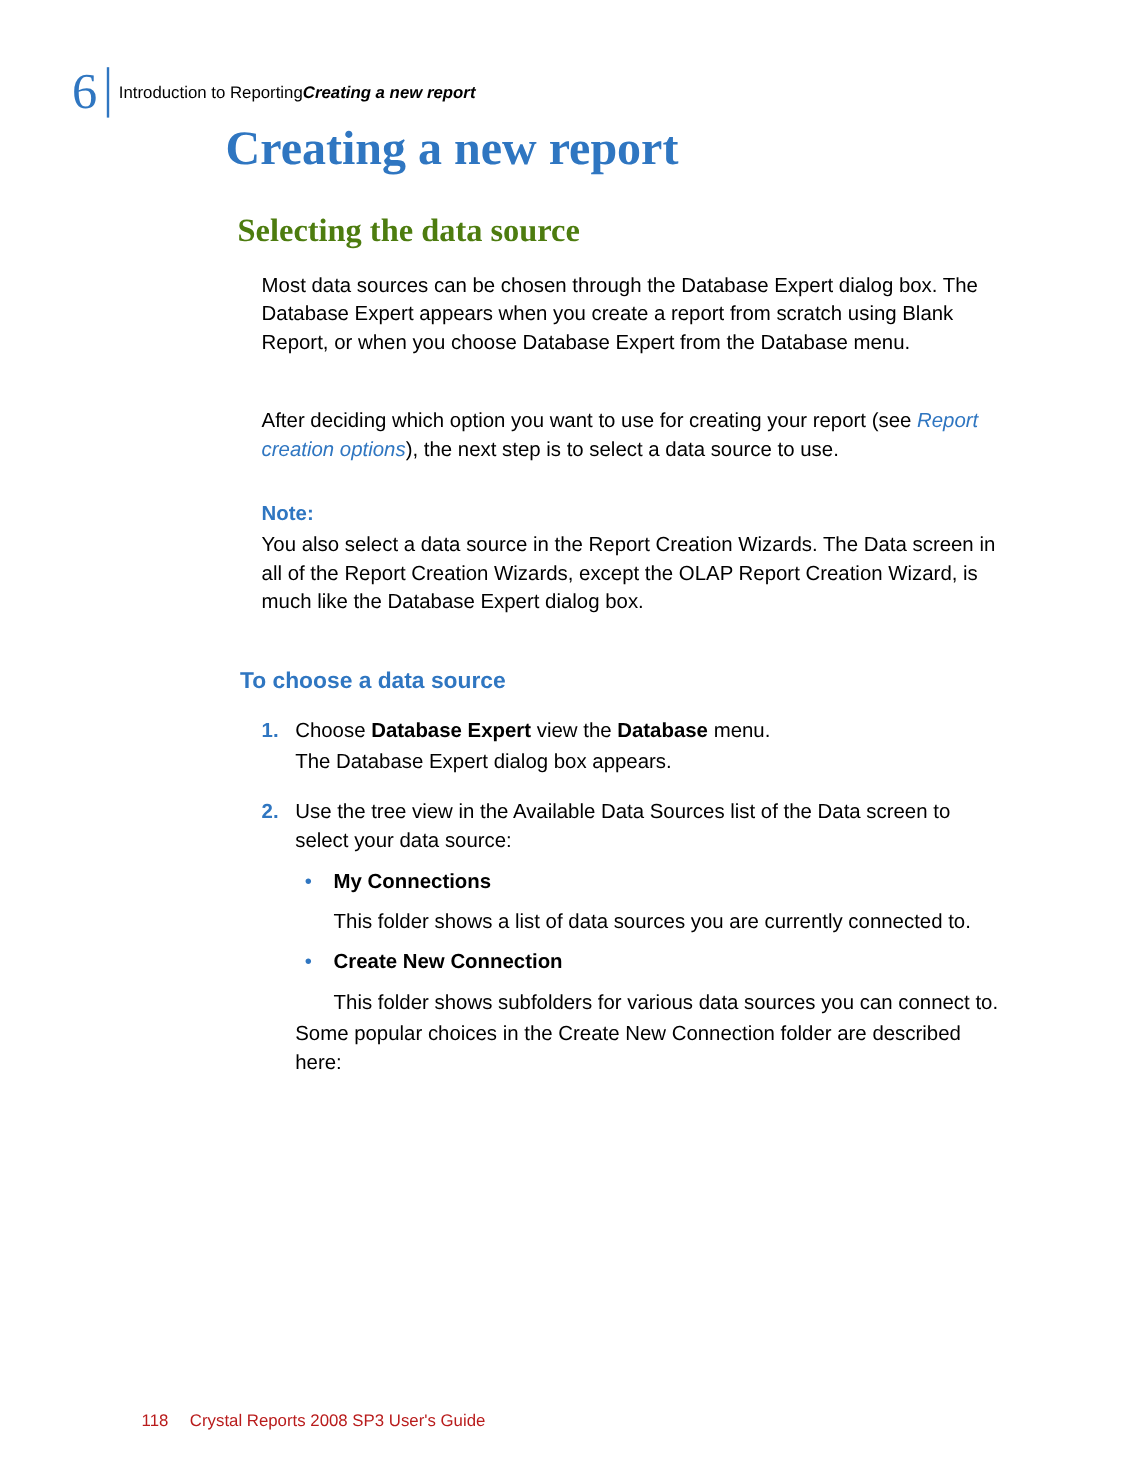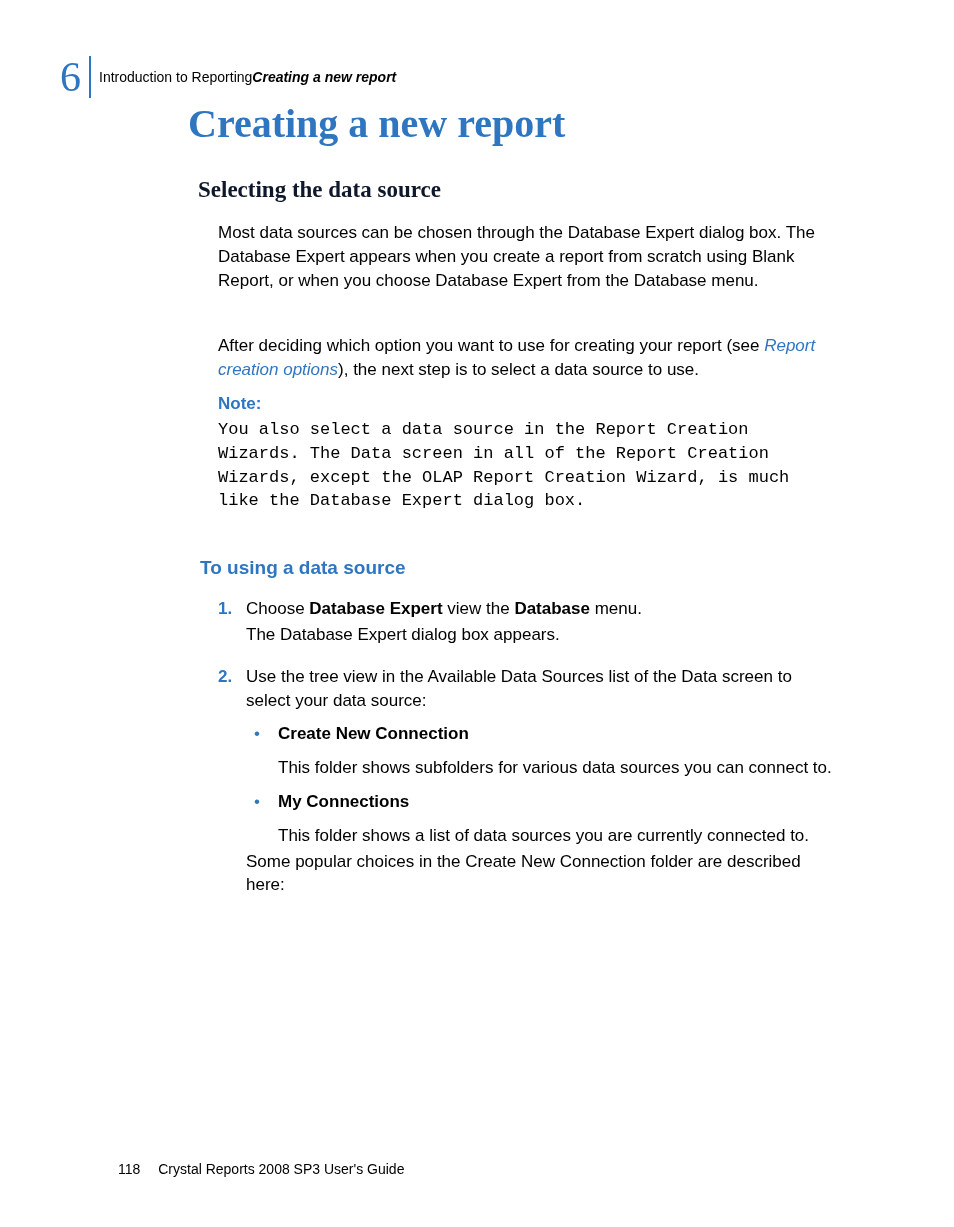--- a/index.html
+++ b/index.html
@@ -10,40 +10,40 @@
   .chapnum { font-family: Georgia, 'Times New Roman', serif; font-size: 42px; font-weight: 400; color: #2f76c1; line-height: 1; }
   .head-divider { width: 2px; height: 42px; background: #2f76c1; }
   .head-text { display: flex; flex-direction: row; font-size: 14px; line-height: 1.3; }
   .head-text .line2 { font-style: italic; font-weight: 700; }
 
   .bodycol { margin-left: 100px; margin-right: 0; }
 
   .intro-para { margin-top: 88px; font-size: 17px; line-height: 1.4; }
 
   h1.title1 { font-family: 'Palatino Linotype', 'Book Antiqua', Georgia, serif; color: #2f76c1; font-weight: 700; font-size: 40px; margin-top: 42px; margin-left: -30px; }
-  h2.title2 { font-family: 'Palatino Linotype', 'Book Antiqua', Georgia, serif; color: #0f172a; font-weight: 700; font-size: 23px; margin-top: 30px; margin-left: -20px; }
+  h2.title2 { font-family: 'Palatino Linotype', 'Book Antiqua', Georgia, serif; color: #4d7c0f; font-weight: 700; font-size: 27px; margin-top: 30px; margin-left: -20px; }
   h3.title3 { color: #2f76c1; font-weight: 700; font-size: 19px; font-family: Arial, Helvetica, sans-serif; margin-top: 44px; margin-left: -18px; }
 
   .para { font-size: 17px; line-height: 1.4; margin-top: 18px; }
   .link { color: #2f76c1; font-style: italic; }
-  .note-label { color: #2f76c1; font-weight: 700; font-size: 17px; margin-top: 12px; }
+  .note-label { color: #2f76c1; font-weight: 700; font-size: 17px; margin-top: 31px; }
 
   ol.steps { list-style: none; margin-top: 18px; }
   ol.steps > li { margin-top: 18px; position: relative; padding-left: 28px; font-size: 17px; line-height: 1.4; }
   ol.steps > li .num { position: absolute; left: 0; top: 0; color: #2f76c1; font-weight: 700; }
   ol.steps > li .sub { margin-top: 2px; }
 
   ul.bullets { list-style: none; margin-top: 10px; }
   ul.bullets > li { position: relative; padding-left: 32px; margin-top: 10px; font-size: 17px; line-height: 1.4; }
   ul.bullets > li::before { content: "•"; position: absolute; left: 8px; top: 0; color: #2f76c1; font-size: 17px; }
   ul.bullets > li .bdesc { margin-top: 10px; padding-left: 0; }
 
   .bold { font-weight: 700; }
 
-  .footer { position: absolute; bottom: 50px; left: 118px; font-size: 14px; color: #000000; }
+  .footer { position: absolute; bottom: 36px; left: 118px; font-size: 14px; color: #b91c1c; }
   .footer .pnum { margin-right: 14px; }
 </style>
 </head>
 <body>
 
 <div class="page">
 
   <div class="running-head">
     <div class="chapnum">6</div>
     <div class="head-divider"></div>
@@ -60,43 +60,43 @@
 
     <h2 class="title2">Selecting the data source</h2>
 
     <p class="para">Most data sources can be chosen through the Database Expert dialog box. The Database Expert appears when you create a report from scratch using Blank Report, or when you choose Database Expert from the Database menu.</p>
 
     <p class="para" style="margin-top:42px;">
       <span>After deciding which option you want to use for creating your report (see </span><span class="link">Report creation options</span><span>), the next step is to select a data source to use.</span>
     </p>
 
     <p class="note-label">Note:</p>
-    <p class="para" style="margin-top:4px;font-family:Liberation Mono, monospace;">You also select a data source in the Report Creation Wizards. The Data screen in all of the Report Creation Wizards, except the OLAP Report Creation Wizard, is much like the Database Expert dialog box.</p>
+    <p class="para" style="margin-top:4px;">You also select a data source in the Report Creation Wizards. The Data screen in all of the Report Creation Wizards, except the OLAP Report Creation Wizard, is much like the Database Expert dialog box.</p>
 
-    <h3 class="title3">To using a data source</h3>
+    <h3 class="title3">To choose a data source</h3>
 
     <ol class="steps">
       <li>
         <span class="num">1.</span>
         <span>
           <span>Choose </span><span class="bold">Database Expert</span><span> view the </span><span class="bold">Database</span><span> menu.</span>
         </span>
         <p class="sub">The Database Expert dialog box appears.</p>
       </li>
       <li>
         <span class="num">2.</span>
         <span>Use the tree view in the Available Data Sources list of the Data screen to select your data source:</span>
         <ul class="bullets">
           <li>
+            <span class="bold">My Connections</span>
+            <p class="bdesc">This folder shows a list of data sources you are currently connected to.</p>
+          </li>
+          <li>
             <span class="bold">Create New Connection</span>
             <p class="bdesc">This folder shows subfolders for various data sources you can connect to.</p>
-          </li>
-          <li>
-            <span class="bold">My Connections</span>
-            <p class="bdesc">This folder shows a list of data sources you are currently connected to.</p>
           </li>
         </ul>
         <p class="sub">Some popular choices in the Create New Connection folder are described here:</p>
       </li>
     </ol>
 
   </div>
 
   <div class="footer">
     <span class="pnum">118</span>

